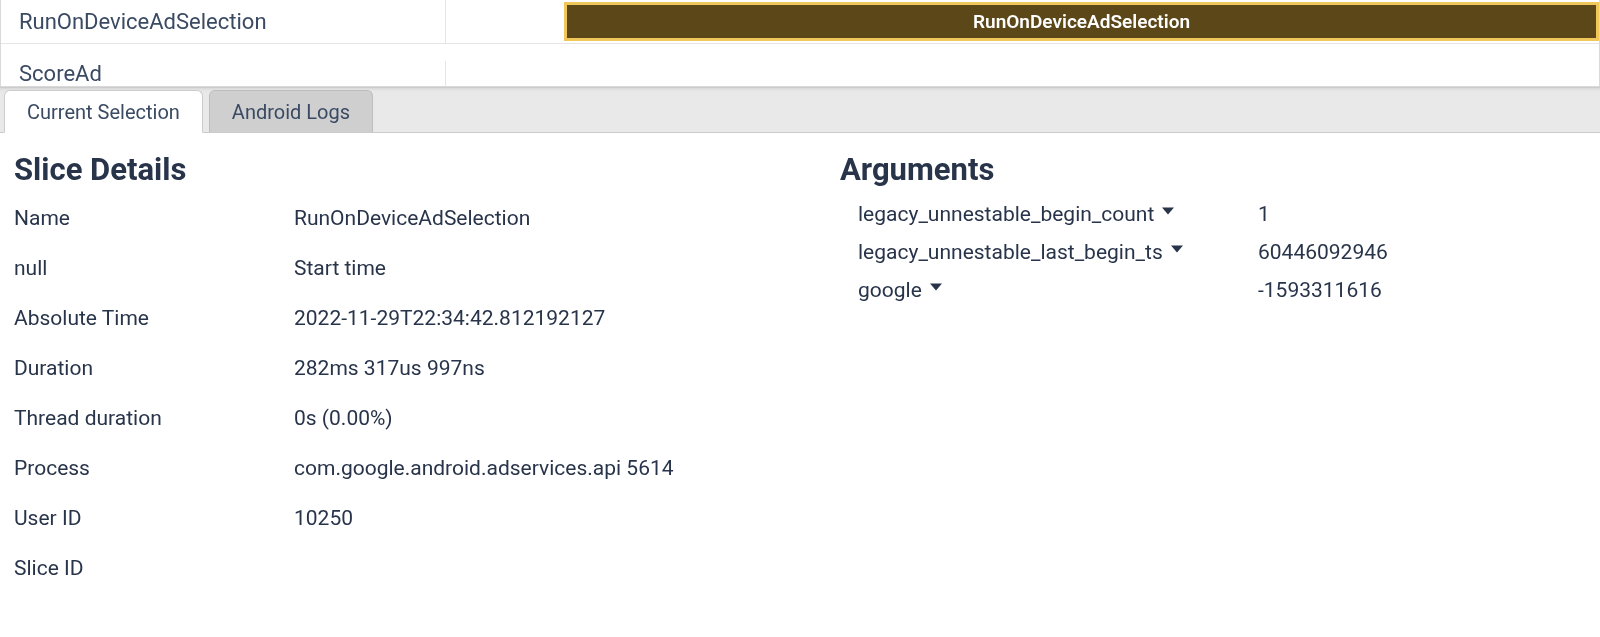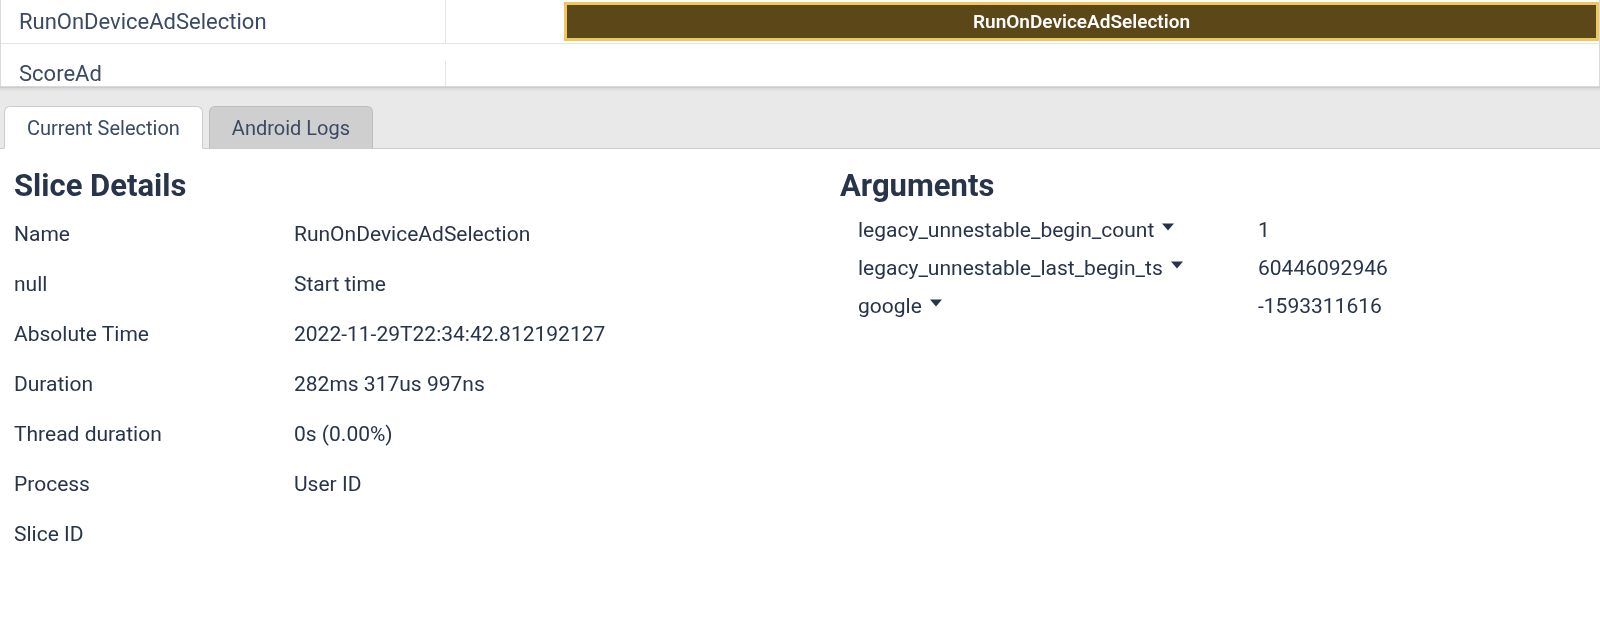--- a/index.html
+++ b/index.html
@@ -71,21 +71,21 @@
 
   
 
   
   .tabstrip {
     display: flex;
     align-items: flex-end;
     background: #e9e9e9;
     border-top: 1px solid #ccc;
     border-bottom: 1px solid #ccc;
-    height: 62px;
+    height: 46px;
     padding-left: 4px;
     box-shadow: inset 0 4px 4px -4px rgba(0,0,0,0.15);
   }
   .tab {
     padding: 9px 22px 8px 22px;
     font-size: 20px;
     color: #3a4a63;
     cursor: pointer;
     border-radius: 6px 6px 0 0;
     margin-right: 6px;
@@ -209,22 +209,24 @@
       <div class="k">Absolute Time</div>
       <div class="v">2022-11-29T22:34:42.812192127</div>
 
       <div class="k">Duration</div>
       <div class="v">282ms 317us 997ns</div>
 
       <div class="k">Thread duration</div>
       <div class="v">0s (0.00%)</div>
 
       <div class="k">Process</div>
+      <div class="v">com.google.android.adservices.api 5614</div>
 
       <div class="k">User ID</div>
+      <div class="v">10250</div>
 
       <div class="k">Slice ID</div>
     </div>
   </div>
 
   <div class="details-col args">
     <h2>Arguments</h2>
 
     <div class="argrow">
 

